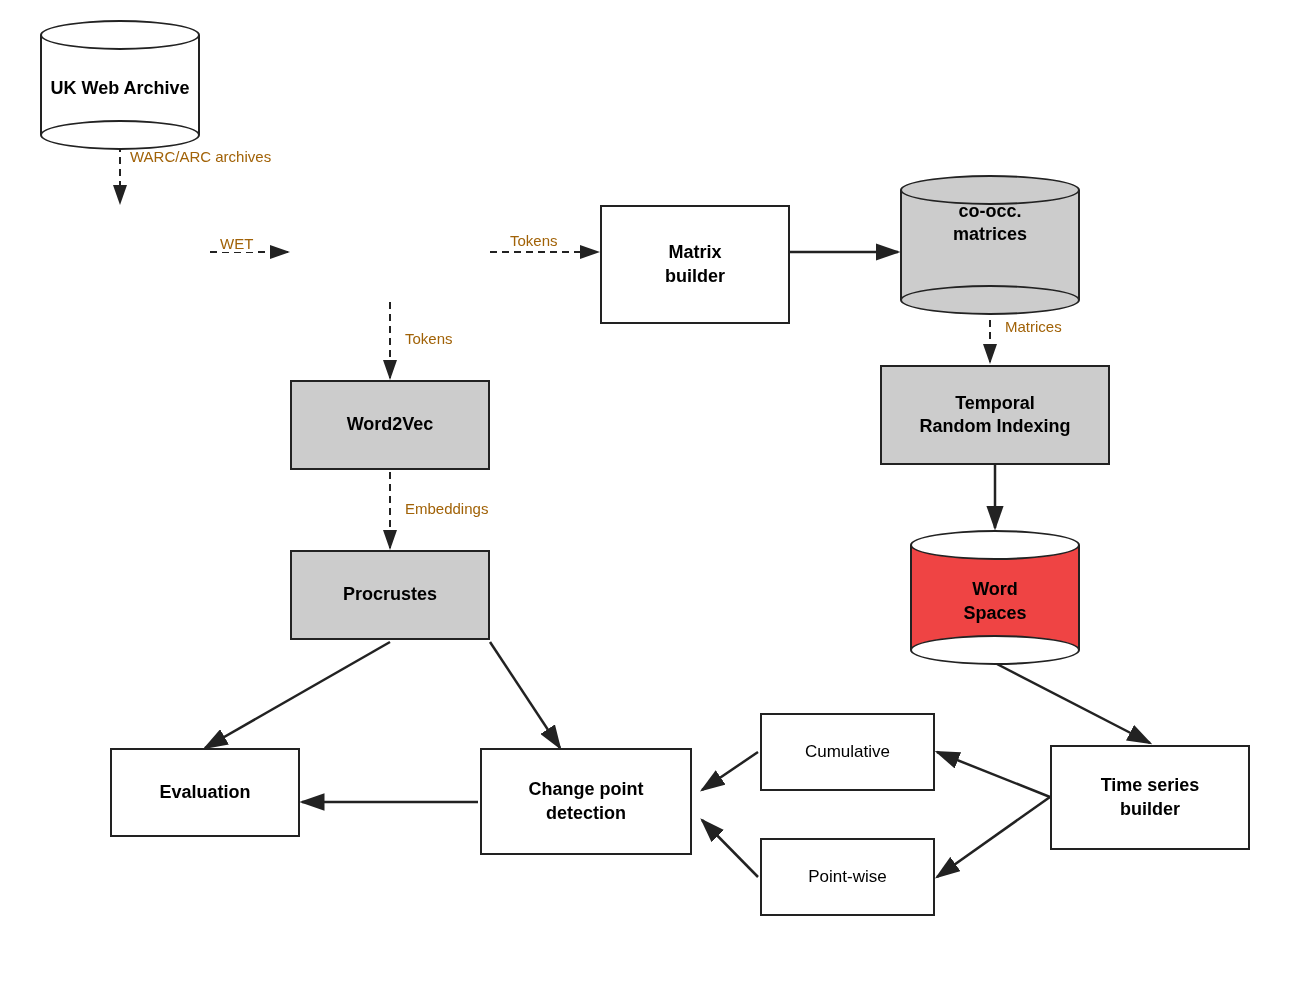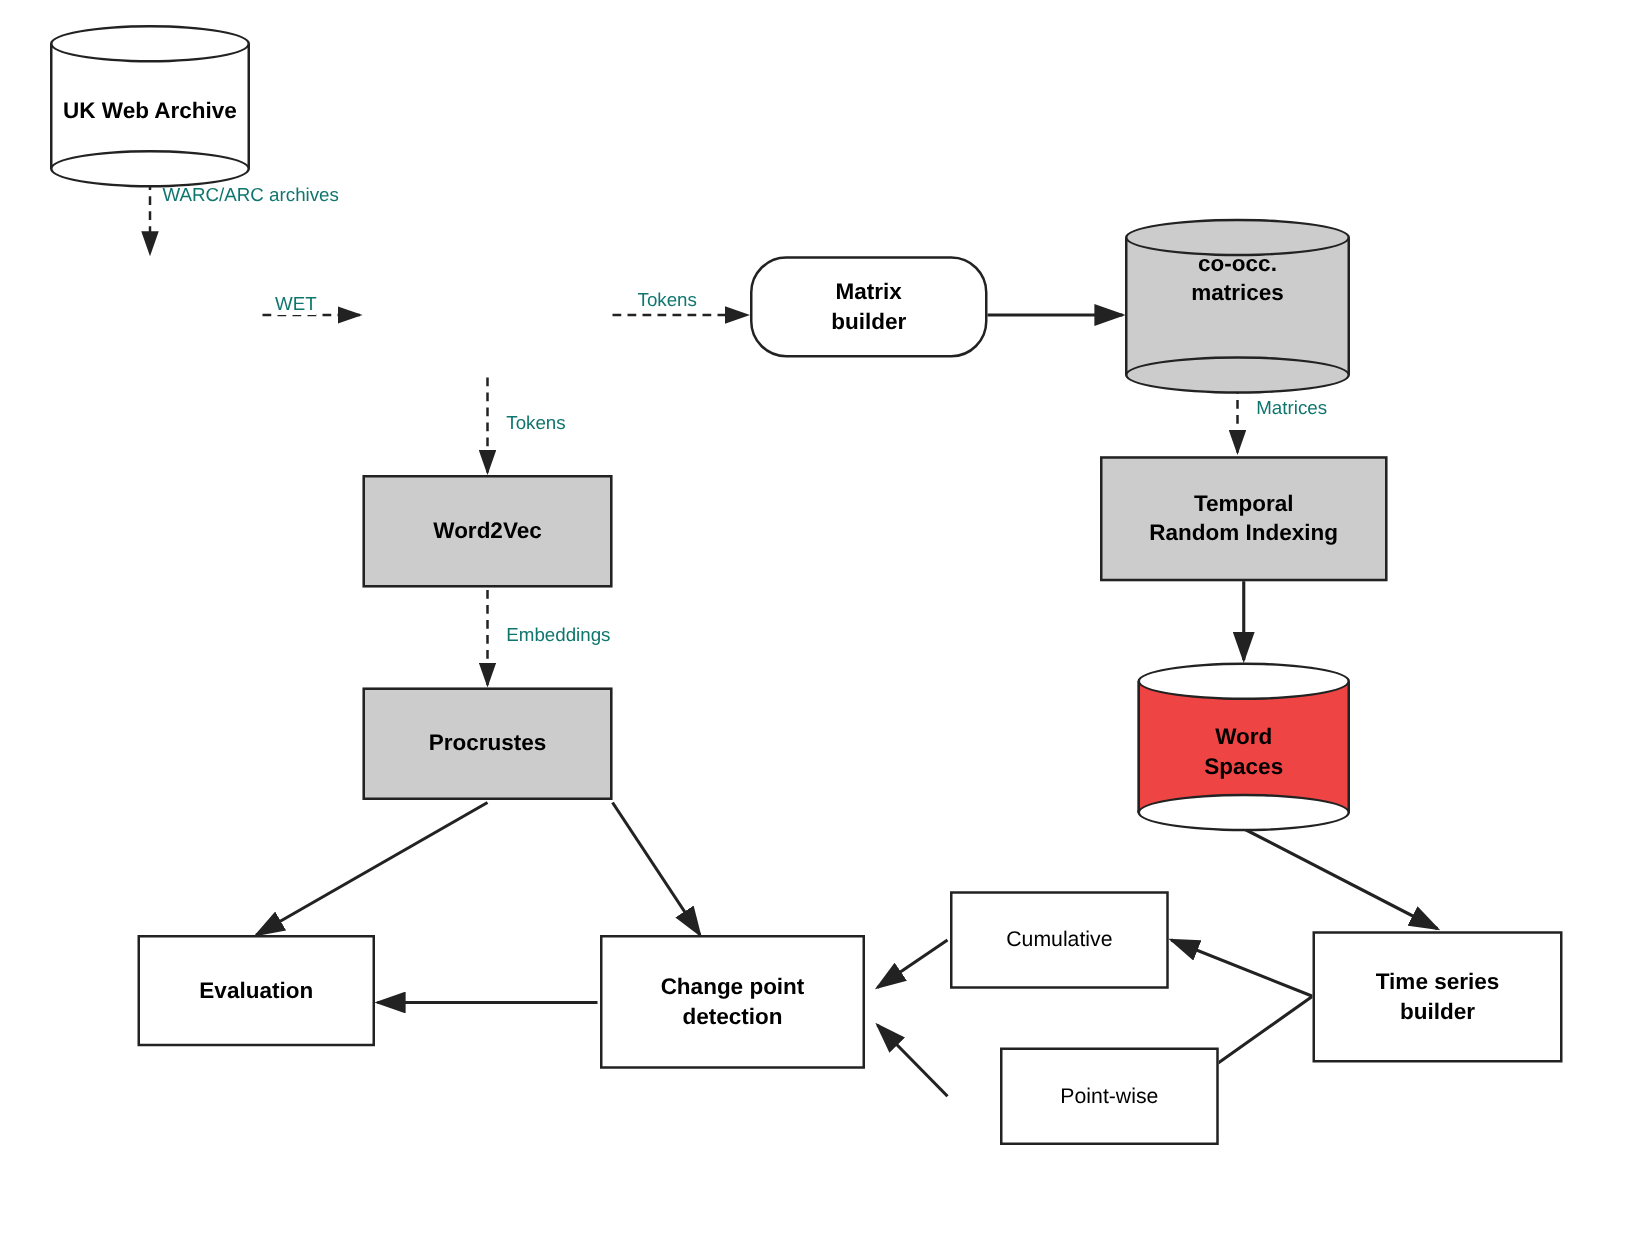--- a/index.html
+++ b/index.html
@@ -70,21 +70,21 @@
       background: #fff;
     }
     .cylinder-white .cylinder-top {
       background: #fff;
     }
     
     .arrow-label {
       position: absolute;
       font-size: 15px;
       font-weight: normal;
-      color: #0f766e;
+      color: #a16207;
       background: #fff;
     }
     svg.arrows {
       position: absolute;
       top: 0;
       left: 0;
       width: 1302px;
       height: 988px;
       pointer-events: none;
     }
@@ -142,21 +142,21 @@
     <div class="cylinder-top" style="width:160px; height:30px; border-radius:50%; border:2.5px solid #222; background:#fff; position:relative; z-index:2; margin-bottom:-15px;"></div>
     <div class="cylinder-body" style="width:160px; flex:1; border-left:2.5px solid #222; border-right:2.5px solid #222; border-bottom:2.5px solid #222; background:#fff; display:flex; align-items:center; justify-content:center; padding-top:10px;">
       <span style="font-weight:bold; font-size:18px; line-height:1.3; text-align:center; display:block;">UK Web
 Archive</span>
     </div>
     <div style="width:160px; height:30px; border-radius:50%; border:2.5px solid #222; background:#fff; position:relative; z-index:2; margin-top:-15px;"></div>
   </div>
 
 
 
-  <div class="box" style="left:600px; top:205px; width:190px; height:81px;border-radius:29px;">
+  <div class="box" style="left:600px; top:205px; width:190px; height:119px;">
     <span>Matrix<br>builder</span>
   </div>
 
   <div class="cylinder" style="left:900px; top:175px; width:180px; height:140px;">
     <div style="width:180px; height:30px; border-radius:50%; border:2.5px solid #222; background:#ccc; position:relative; z-index:2; margin-bottom:-15px;"></div>
     <div style="width:180px; flex:1; border-left:2.5px solid #222; border-right:2.5px solid #222; border-bottom:2.5px solid #222; background:#ccc; display:flex; align-items:flex-start; justify-content:center; padding-top:10px;">
       <span style="font-weight:bold; font-size:18px; line-height:1.3; text-align:center;">co-occ.<br>matrices</span>
     </div>
     <div style="width:180px; height:30px; border-radius:50%; border:2.5px solid #222; background:#ccc; position:relative; z-index:2; margin-top:-15px;"></div>
   </div>
@@ -190,21 +190,21 @@
   </div>
 
   <div class="box" style="left:110px; top:748px; width:190px; height:89px;">
     <span>Evaluation</span>
   </div>
 
   <div class="box" style="left:760px; top:713px; width:175px; height:78px; font-weight:normal; font-size:17px;">
     <span style="font-weight:normal;">Cumulative</span>
   </div>
 
-  <div class="box" style="left:760px; top:838px; width:175px; height:78px; font-weight:normal; font-size:17px;margin-left:40px;">
+  <div class="box" style="left:760px; top:838px; width:175px; height:78px; font-weight:normal; font-size:17px;">
     <span style="font-weight:normal;">Point-wise</span>
   </div>
 
   <div class="arrow-label" style="left:130px; top:148px; font-size:15px;">
     <span>WARC/ARC archives</span>
   </div>
 
   <div class="arrow-label" style="left:220px; top:235px; font-size:15px;">
     <span>WET</span>
   </div>

